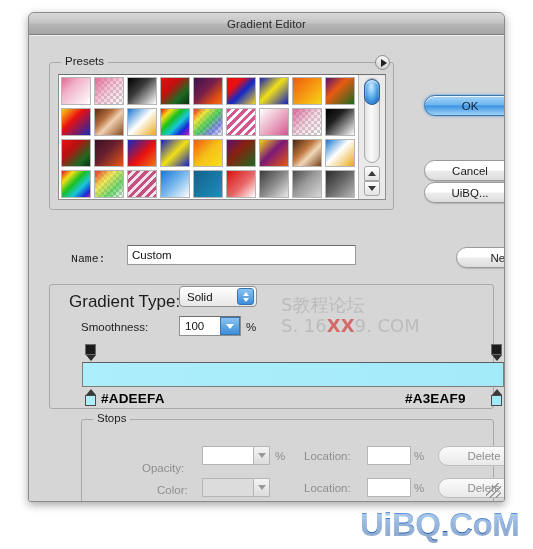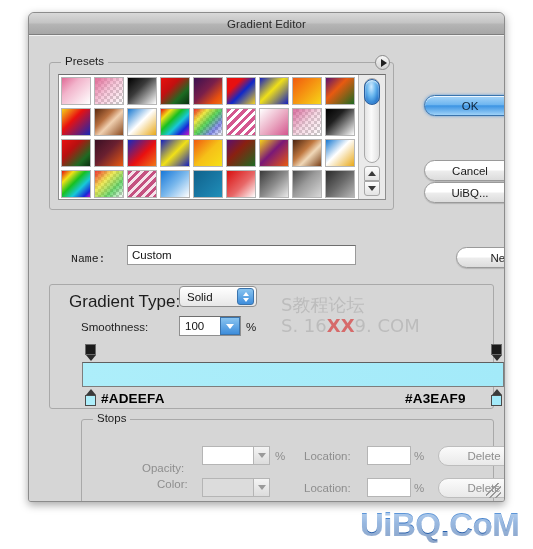--- a/index.html
+++ b/index.html
@@ -310,21 +310,21 @@
 
   #op-label   { left: 60px;  top: 42px; }
   #op-field   { left: 120px; top: 26px; width: 52px; }
   #op-arrow   { left: 171px; top: 26px; }
   #op-pct     { left: 193px; top: 30px; }
   #loc1-label { left: 222px; top: 30px; }
   #loc1-field { left: 290px; top: 26px; width: 46px; }
   #loc1-pct   { left: 339px; top: 30px; }
   #del1-btn   { left: 313px; top: 26px; }
 
-  #col-label  { left: 75px;  top: 58px; text-align: right; }
+  #col-label  { left: 75px;  top: 64px; text-align: right; }
   #col-field  { left: 120px; top: 58px; width: 52px; }
   #col-arrow  { left: 171px; top: 58px; }
   #loc2-label { left: 222px; top: 62px; }
   #loc2-field { left: 290px; top: 58px; width: 46px; }
   #loc2-pct   { left: 339px; top: 62px; }
   #del2-btn   { left: 313px; top: 58px; }
 
   
   #del1-btn, #del2-btn { left: 356px; }
   #loc1-field, #loc2-field { left: 285px; width: 44px; }

